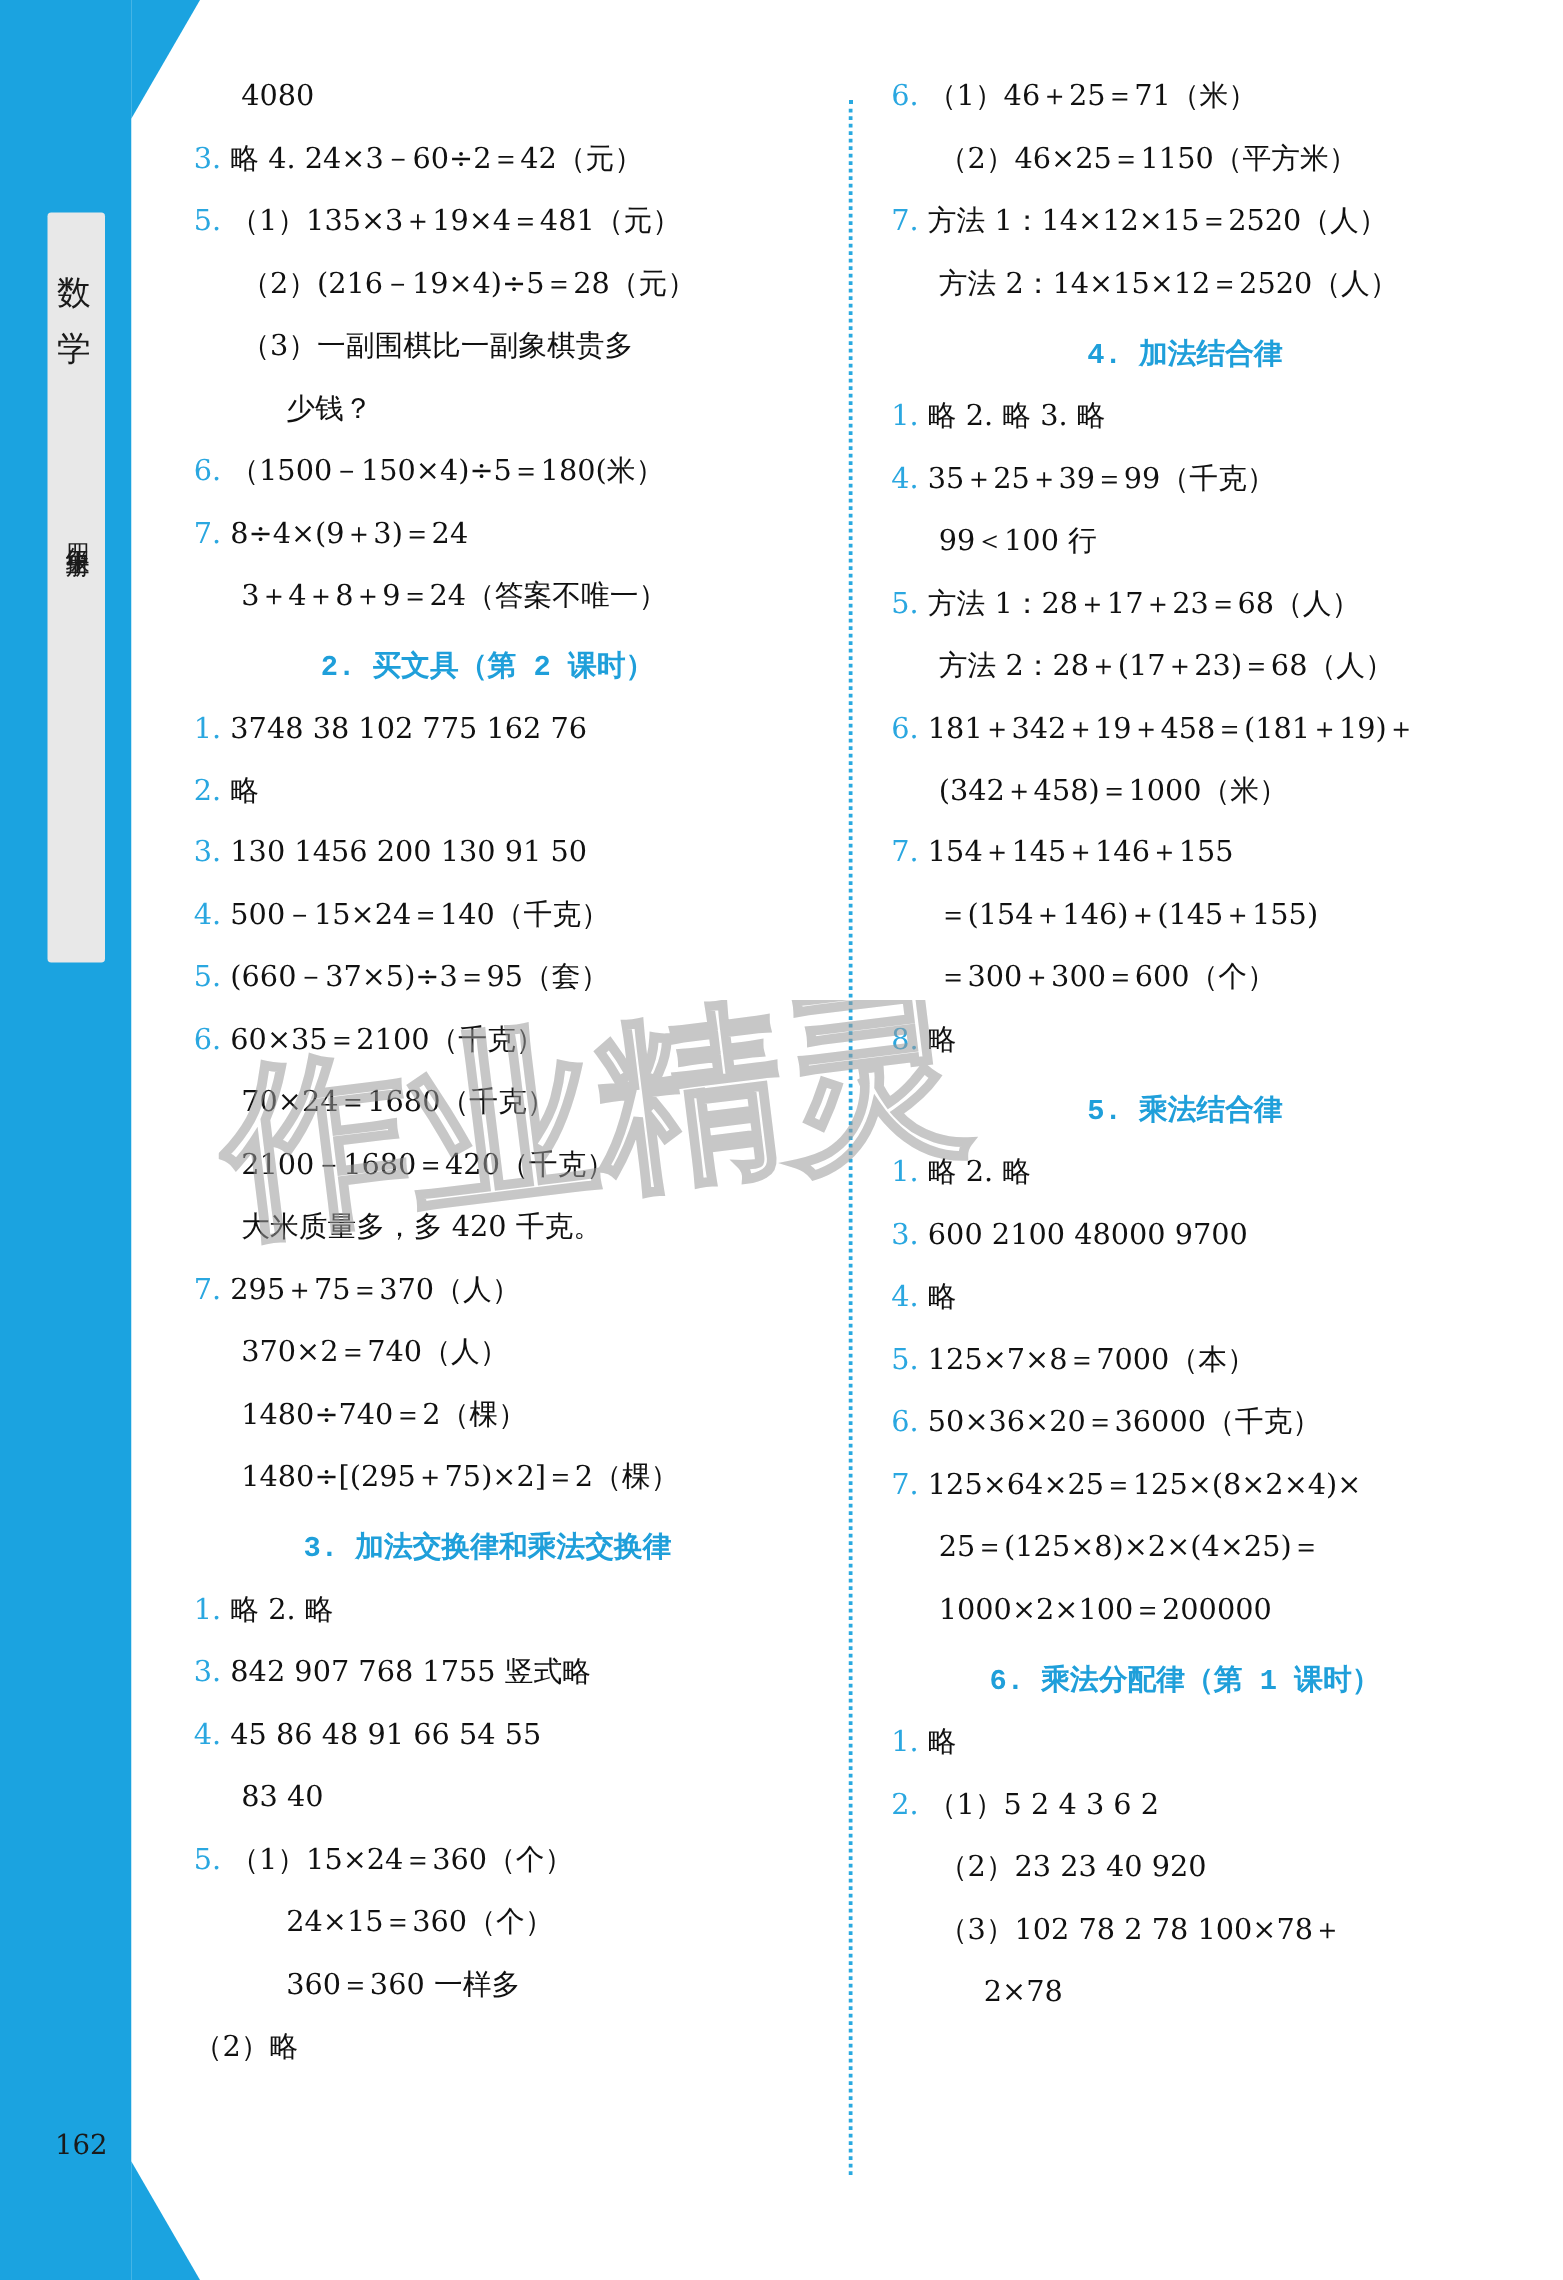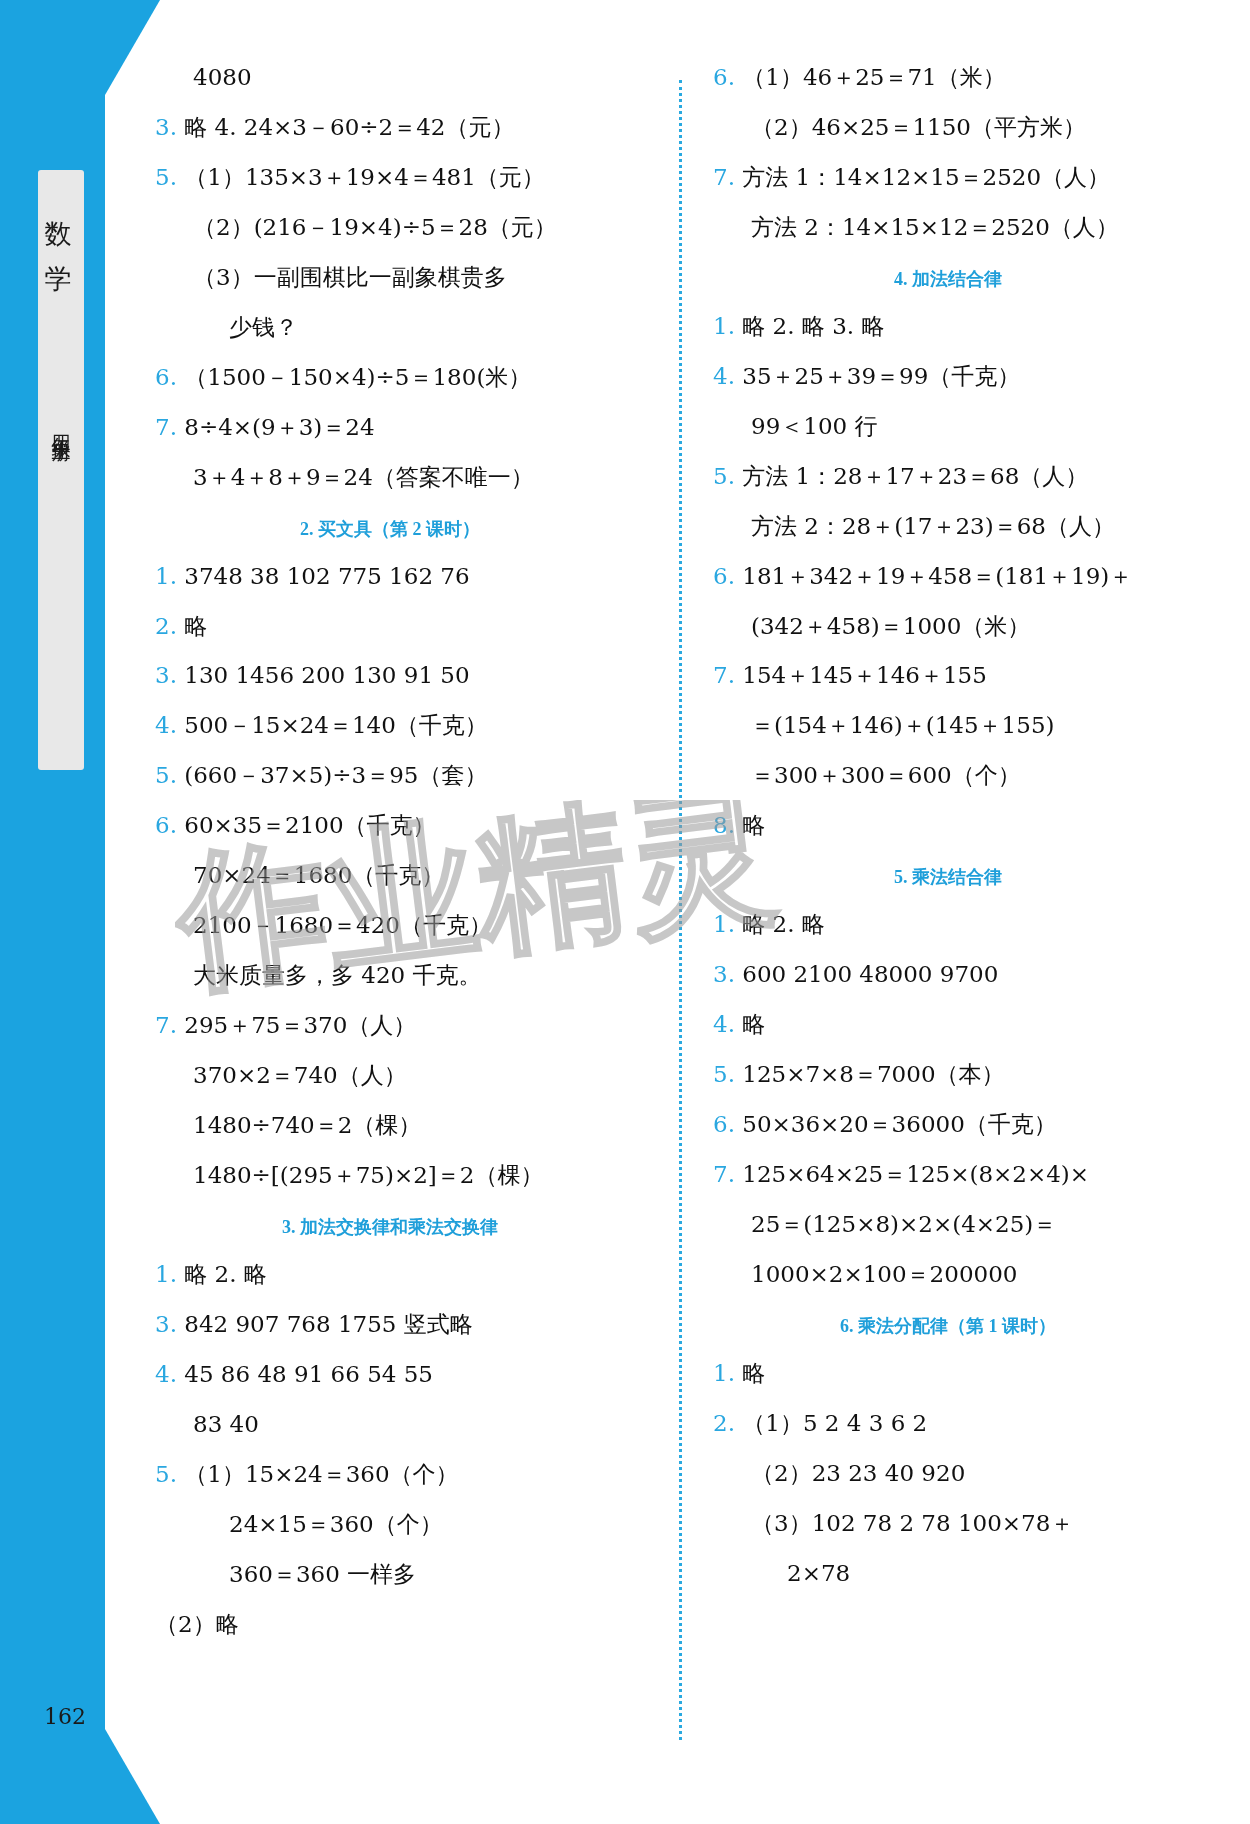--- a/index.html
+++ b/index.html
@@ -75,25 +75,25 @@
     white-space:nowrap;
   }
   .line .num{
     color:#2aa7e0;
     font-family:"DejaVu Serif", serif;
   }
   .indent1{padding-left:38px;}
   .indent2{padding-left:74px;}
   .sect{
     text-align:center;
-    font-size:18px;
+    font-size:23px;
     color:#1f9fda;
     font-weight:bold;
     margin:22px 0 18px 0;
-    font-family:Liberation Serif, serif;
+    font-family:Liberation Mono, monospace;
     white-space:nowrap;
   }
   .sect .sn{color:#1f9fda;}
   
   .watermark{
     position:absolute;left:175px;top:800px;
     width:740px;height:260px;
     pointer-events:none;
     opacity:.55;
   }

